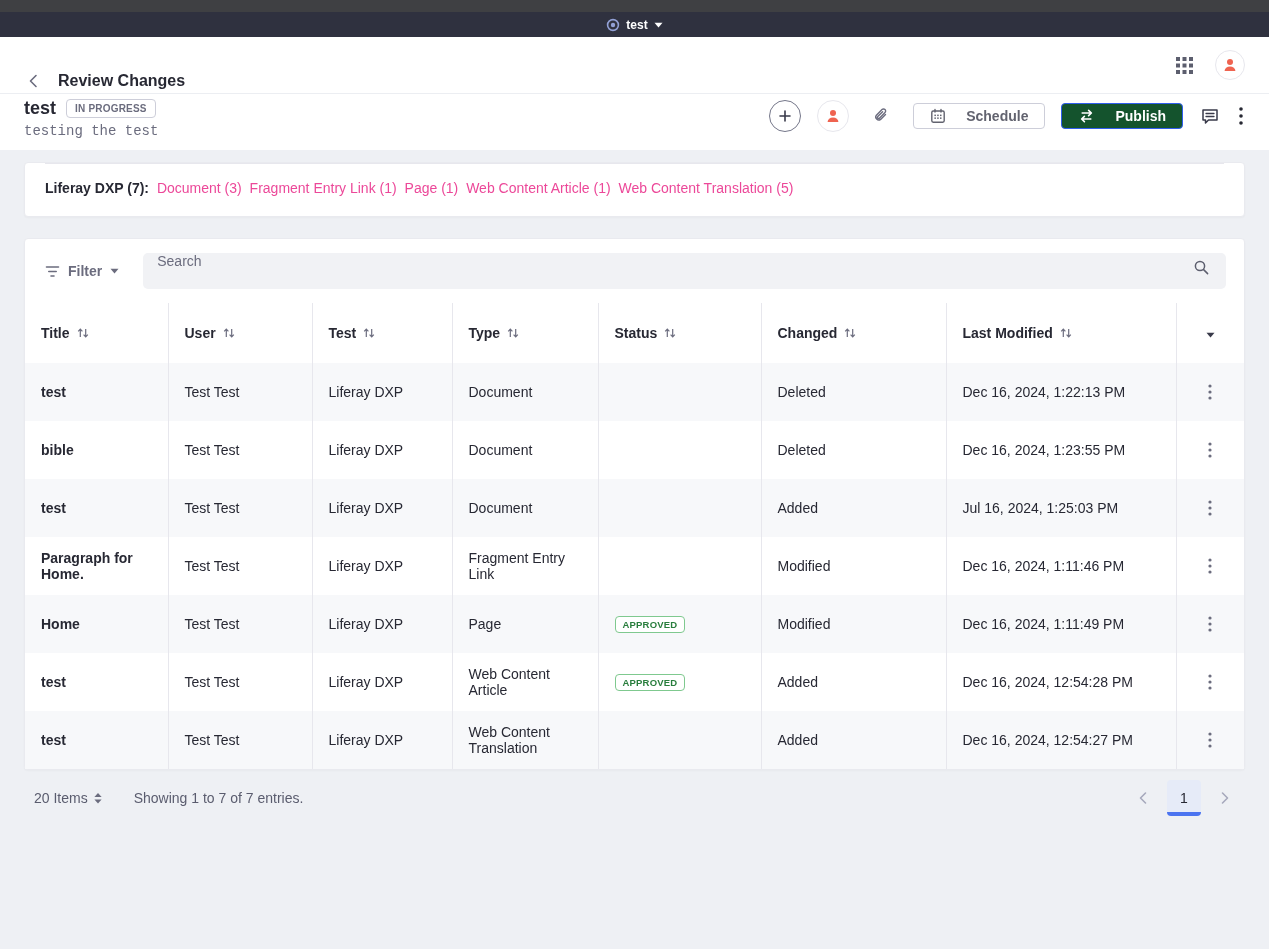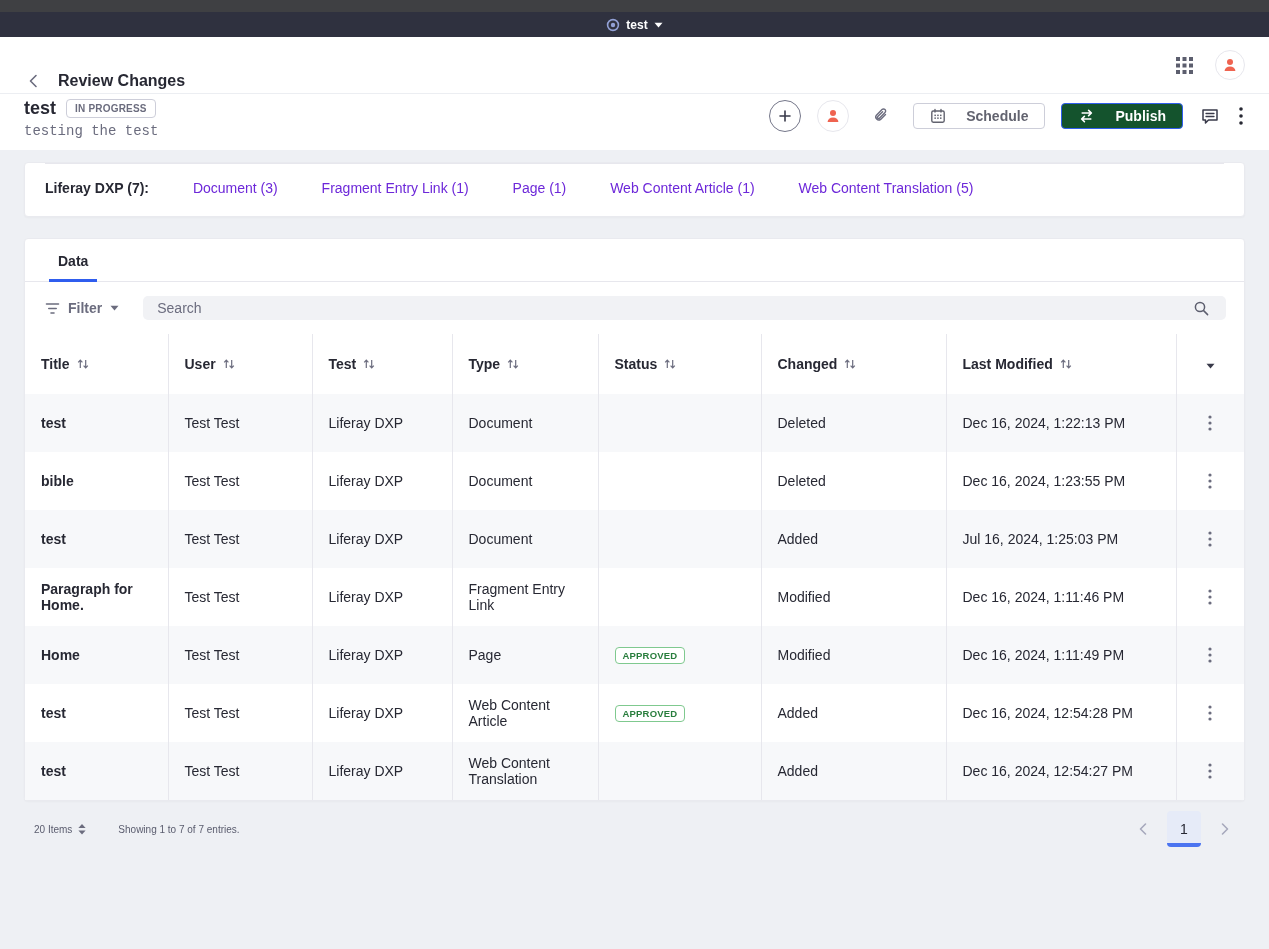--- a/index.html
+++ b/index.html
@@ -41,47 +41,47 @@
   .content { flex:1; background:#eef0f4; padding:12px 24px 0 24px; overflow:hidden; }
   .card { background:#fff; border:1px solid #e9eaef; border-radius:4px; box-shadow:0 1px 2px rgba(0,0,0,.03); }
 
   .overview { margin-bottom:21px; }
   .ov-head { display:flex; align-items:center; gap:10px; padding:15px 20px 12px 20px; }
   .ov-title { font-size:14px; font-weight:bold; color:#5b5d6d; letter-spacing:.02em; }
   .ov-collapse { margin-left:auto; }
   .ov-divider { border-top:1px solid #e7e7ed; margin:0 20px; }
   .ov-body { padding:16px 20px 20px 20px; font-size:14px; }
   .ov-prefix { font-weight:bold; color:#272833; margin-right:4px; }
-  .ov-body a { color:#6d28d9; text-decoration:none; margin-right:4px;margin-left:36px; }
+  .ov-body a { color:#ec4899; text-decoration:none; margin-right:4px; }
 
   
   .tabs { border-bottom:1px solid #e7e7ed; padding:0 24px; display:flex; }
   .tab { position:relative; padding:14px 9px 12px 9px; font-size:14px; font-weight:600; color:#272833; cursor:pointer; }
   .tab.active::after { content:""; position:absolute; left:0; right:0; bottom:-1px; height:3px; background:#2f5dee; }
   .mgmt { display:flex; align-items:center; padding:14px 18px 14px 20px; gap:24px; }
   .filter { display:flex; align-items:center; gap:8px; color:#6b6c7e; font-size:14px; font-weight:600; cursor:pointer; flex:none;justify-content:center; }
-  .search { flex:1; height:24px; background:#f1f2f5; border-radius:5px; display:flex; align-items:center; padding:0 6px 0 14px; }
+  .search { flex:1; height:36px; background:#f1f2f5; border-radius:5px; display:flex; align-items:flex-start; padding:0 6px 0 14px; }
   .search input { flex:1; border:none; background:transparent; outline:none; font-size:14px; color:#272833; font-family:"Liberation Sans", sans-serif; }
   .search input::placeholder { color:#6b6c7e; opacity:1; }
   .search-btn { background:none; border:none; cursor:pointer; padding:6px 10px; display:inline-flex; }
 
   table { width:100%; border-collapse:collapse; table-layout:fixed; }
   th, td { border-right:1px solid #e7e7ed; text-align:left; vertical-align:middle; font-size:14px; }
   th:last-child, td:last-child { border-right:none; }
   th { height:60px; padding:8px 10px 8px 16px; color:#272833; }
   .th-inner { display:inline-flex; align-items:center; gap:7px; font-weight:bold; }
   td { height:58px; padding:8px 12px 8px 16px; color:#272833; }
   tr.stripe td { background:#f7f8fa; }
   td.c-title { font-weight:600; }
   td.c-actions, th.c-actions { text-align:center; padding:8px 0; }
   .kebab-btn { background:none; border:none; cursor:pointer; padding:6px 10px; display:inline-flex; }
 
   
   .foot { height:70px; display:flex; align-items:center; justify-content:space-between; padding:10px 10px 24px 10px; }
-  .foot-left { display:flex; align-items:center; gap:32px; color:#5a5c6e; font-size:10px; }
+  .foot-left { display:flex; align-items:center; gap:32px; color:#5a5c6e; font-size:14px; }
   .items-select { display:flex; align-items:center; gap:6px; cursor:pointer; }
   .foot-right { display:flex; align-items:center; gap:14px; }
   .page-nav { background:none; border:none; cursor:pointer; display:inline-flex; padding:4px; }
   .page-pill { position:relative; width:34px; height:36px; background:#e6ebf8; border:none; border-radius:4px; font-size:14px; color:#272833; cursor:pointer; overflow:hidden; font-family:"Liberation Sans", sans-serif; }
   .page-pill::after { content:""; position:absolute; left:0; right:0; bottom:0; height:4px; background:#4b74f0; }
 </style>
 </head>
 <body>
 
 <div class="screen">
@@ -206,25 +206,20 @@
         <span class="ov-prefix">Liferay DXP (7):</span>
         <a href="#">Document (3)</a>
         <a href="#">Fragment Entry Link (1)</a>
         <a href="#">Page (1)</a>
         <a href="#">Web Content Article (1)</a>
         <a href="#">Web Content Translation (5)</a>
       </div>
     </section>
 
     <section class="card data-card">
-      <div class="tabs">
-        <div class="tab active">
-          <span>Data</span>
-        </div>
-      </div>
 
       <div class="mgmt">
         <div class="filter">
           <svg width="15" height="13" viewBox="0 0 15 13">
             <path d="M1.5 2 H13.5 M3.8 6.5 H11.2 M6 11 H9" stroke="#6b6c7e" stroke-width="1.6" stroke-linecap="round"></path>
           </svg>
           <span>Filter</span>
           <svg width="9" height="6" viewBox="0 0 9 6">
             <polygon points="0.5,0.8 8.5,0.8 4.5,5.4" fill="#6b6c7e"></polygon>
           </svg>

